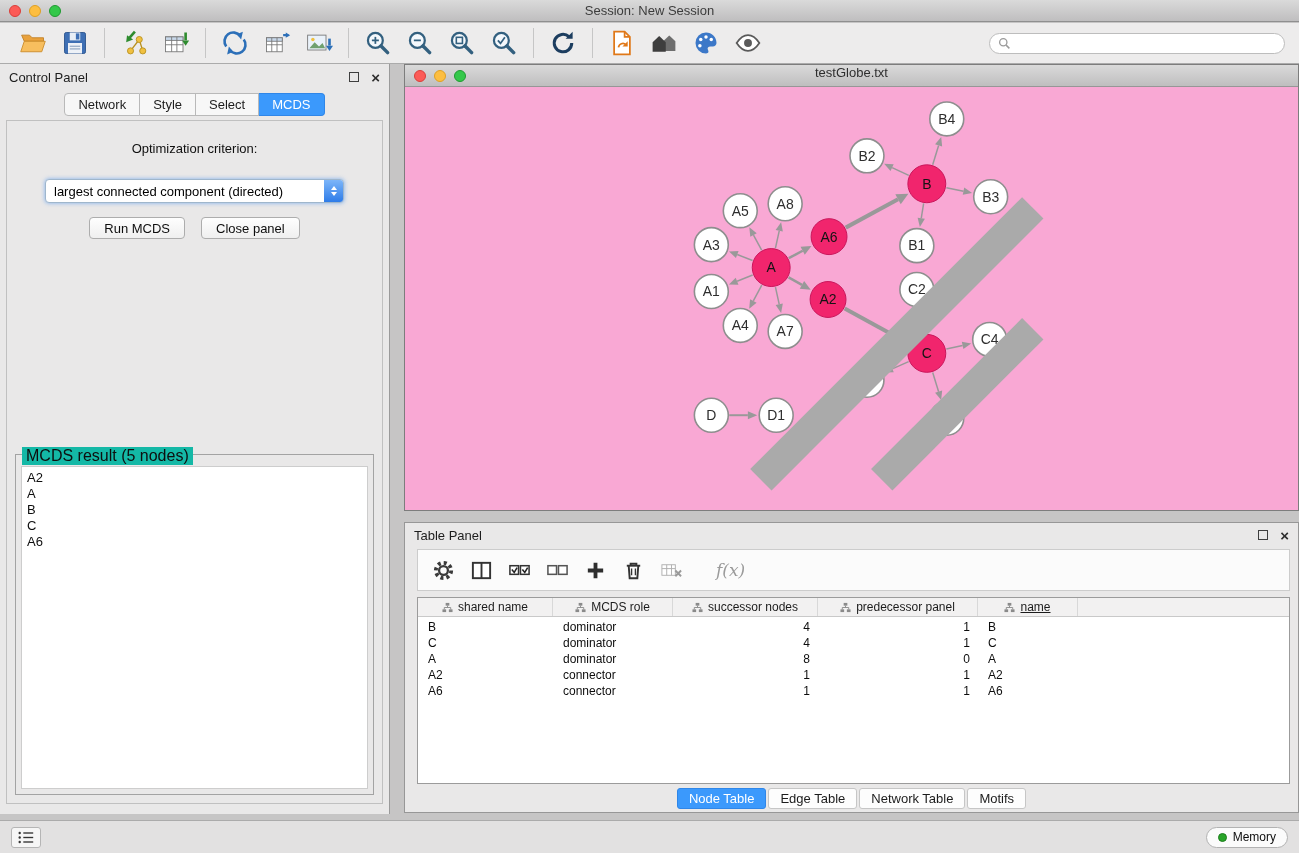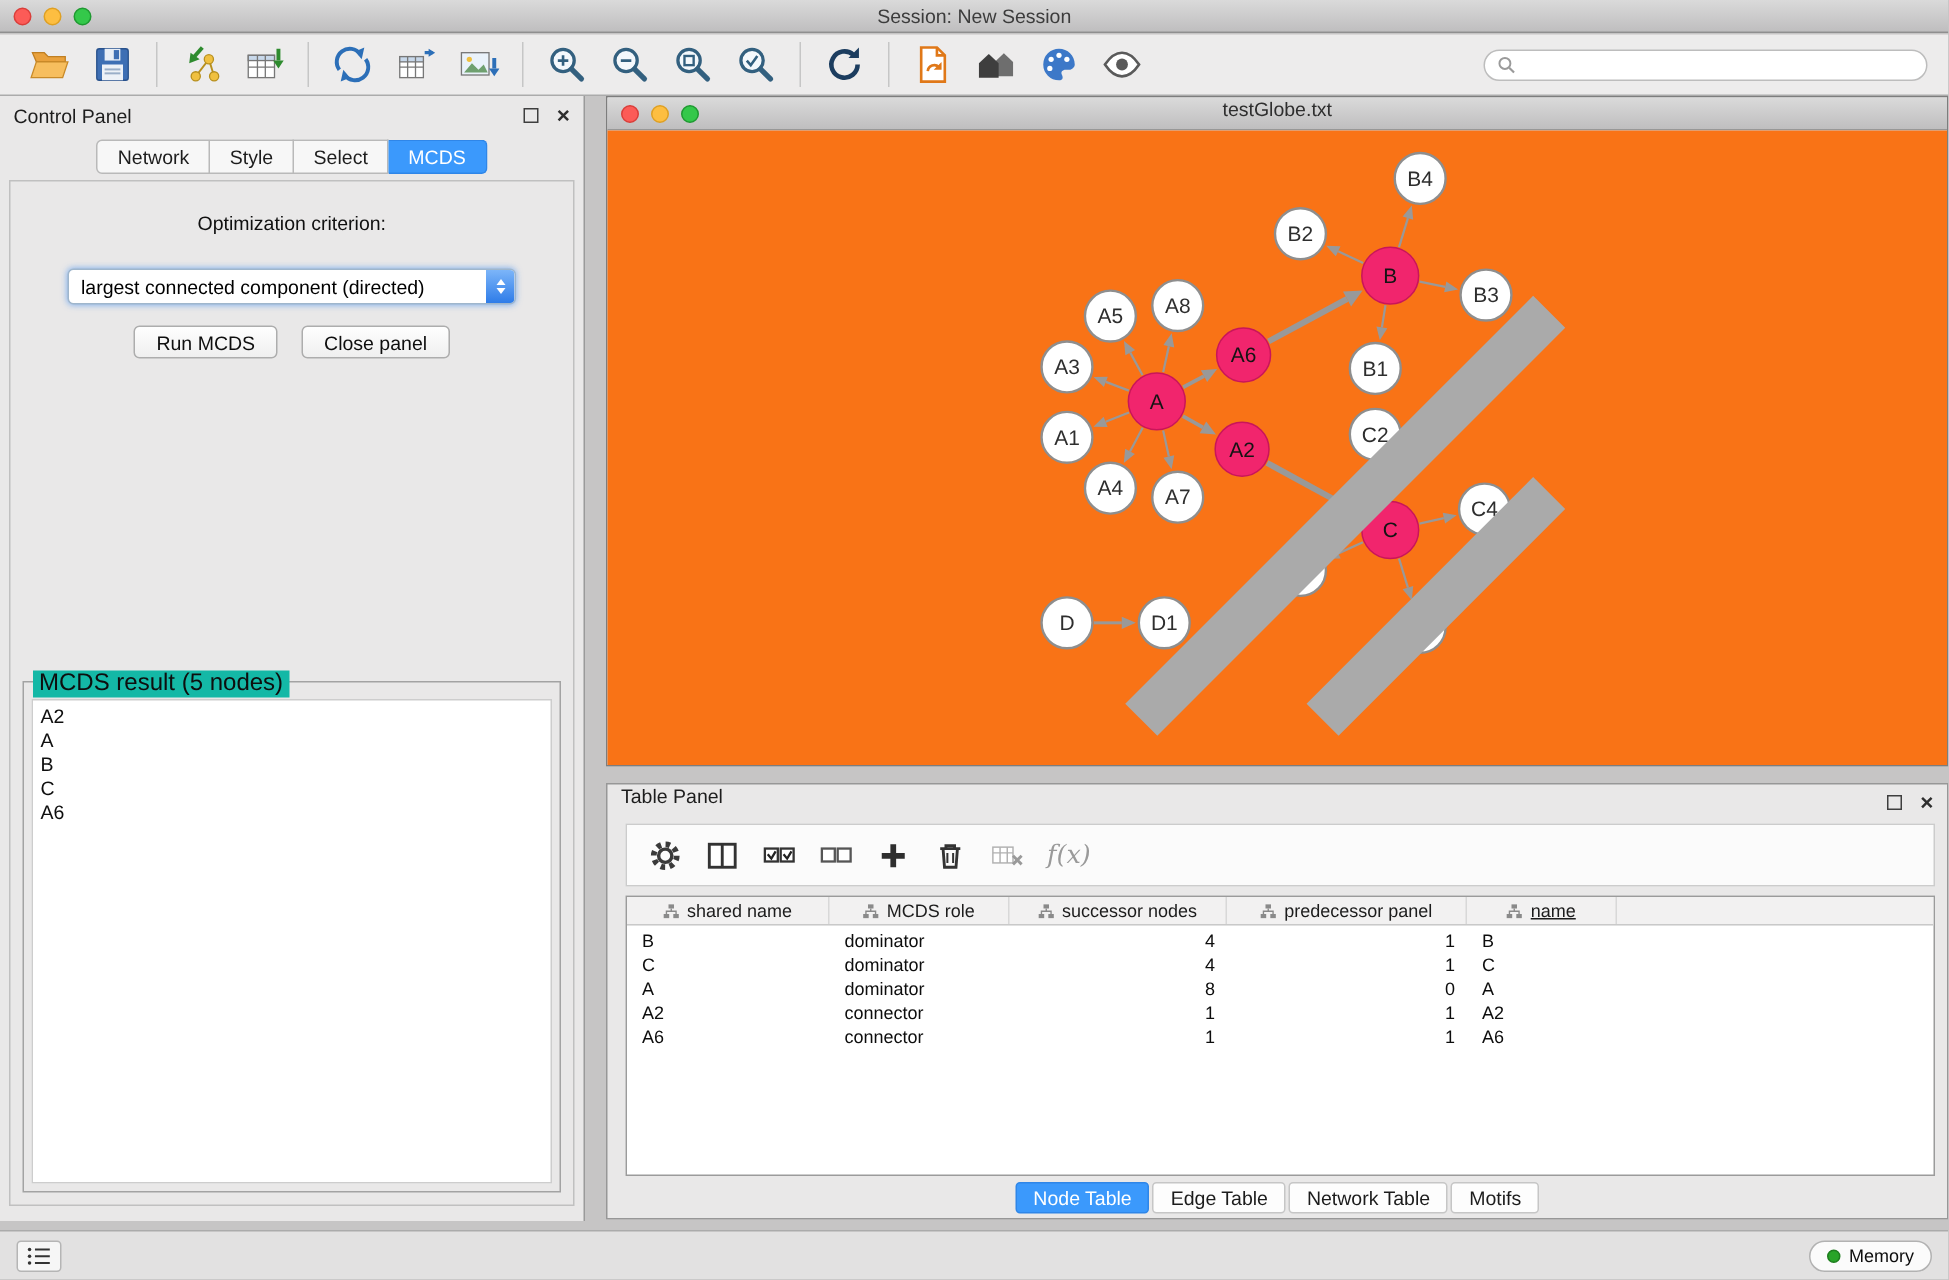--- a/index.html
+++ b/index.html
@@ -46,31 +46,31 @@
   .btn{height:22px;padding:1px 14px;background:linear-gradient(#fefefe,#efefef);border:1px solid #adadad;border-radius:4px;font-size:13px;display:flex;align-items:center;color:#0e0e0e}
   .result-box{position:absolute;left:8px;right:8px;top:333px;bottom:8px;border:1px solid #a3a3a3}
   .result-legend{position:absolute;top:-8px;left:6px;background:#14b8a6;font-size:16px;padding:0 4px;color:#0e0e0e}
   .result-list{position:absolute;left:5px;right:5px;top:11px;bottom:5px;background:#fff;border:1px solid #cdcdcd;overflow:hidden;padding:3px 5px}
   .result-item{font-size:13px;line-height:16px;color:#0e0e0e}
 
   
   .net-window{position:absolute;left:404px;top:64px;width:895px;height:447px;background:#fff;border:1px solid #7d7d7d}
   .net-title{height:22px;background:linear-gradient(#dadada,#bfbebf);border-bottom:1px solid #979797;position:relative;display:flex;}
   .net-title .title{font-size:13px;color:#2e2e2e}
-  .net-canvas{position:absolute;left:0;top:22px;right:0;bottom:0;background:#f97316;overflow:hidden}
+  .net-canvas{position:absolute;left:0;top:22px;right:0;bottom:0;background:#f9a8d4;overflow:hidden}
   .net-canvas svg{width:100%;height:100%;display:block}
   .resize-corner{position:absolute;right:0;bottom:0;width:14px;height:14px}
 
   
   .table-panel{position:absolute;left:404px;top:522px;width:895px;height:291px;background:#e9e8e8;border:1px solid #979797}
-  .tp-head{height:24px;display:flex;padding:0 9px;font-size:13px;color:#1d1d1d}
+  .tp-head{height:24px;display:flex;align-items:center;padding:0 9px;font-size:13px;color:#1d1d1d}
   .tp-toolbar{position:absolute;left:12px;right:8px;top:26px;height:42px;background:#fbfbfb;border:1px solid #cccccc;display:flex;align-items:center;padding-left:12px;gap:12px}
   .tpi{width:26px;height:26px;display:flex;align-items:center;justify-content:center;flex:none}
   .tpi svg{width:23px;height:23px}
-  .fx{font-family:"DejaVu Serif",serif;font-style:italic;font-size:17px;color:#9a9a9a;margin-left:2px}
+  .fx{font-family:"DejaVu Serif",serif;font-style:italic;font-size:17px;color:#9a9a9a;margin-left:20px}
   .tp-table{position:absolute;left:12px;right:8px;top:74px;bottom:28px;background:#fff;border:1px solid #9b9b9b;overflow:hidden;display:flex;flex-direction:column}
   .thead{display:flex;height:19px;background:#f2f1f1;border-bottom:1px solid #c9c9c9;flex:none}
   .th{display:flex;align-items:center;justify-content:center;gap:5px;font-size:12px;color:#1c1c1c;border-right:1px solid #d8d8d8;flex:none;overflow:hidden}
   .th.filler{border-right:none}
   .tbody{flex:1;overflow:hidden;padding-top:2px}
   .tr{display:flex;height:16px;align-items:center}
   .td{font-size:12px;color:#0d0d0d;flex:none;padding:0 10px;white-space:nowrap;overflow:hidden}
   .td.num{text-align:right;padding-right:8px}
   .tp-tabs{position:absolute;left:0;right:0;bottom:3px;display:flex;justify-content:center;gap:2px}
   .tp-tab{font-size:13px;padding:2px 11px;background:#fdfdfd;border:1px solid #c6c6c6;border-radius:3px;color:#1c1c1c}

